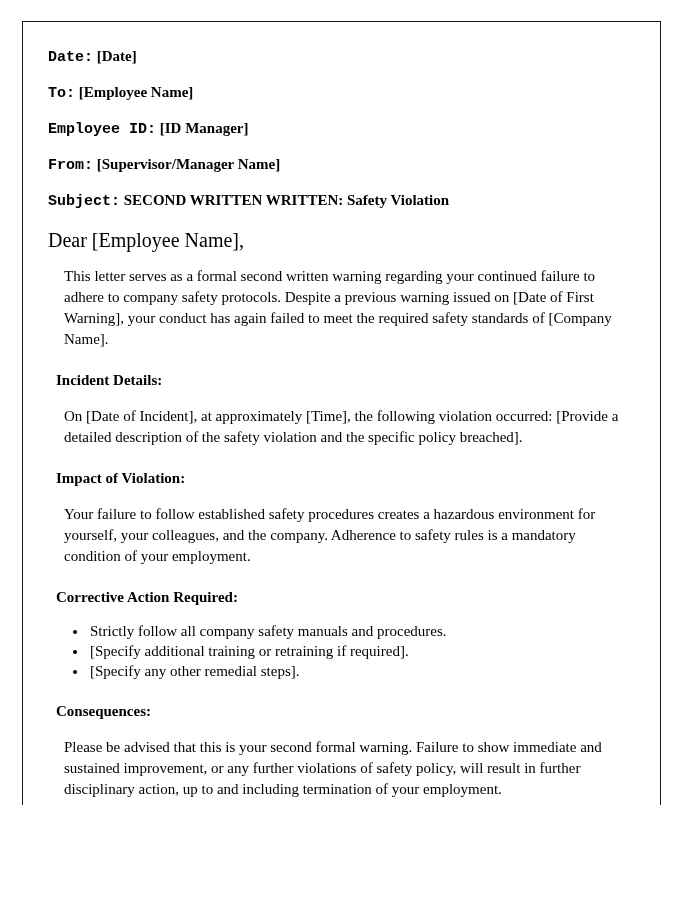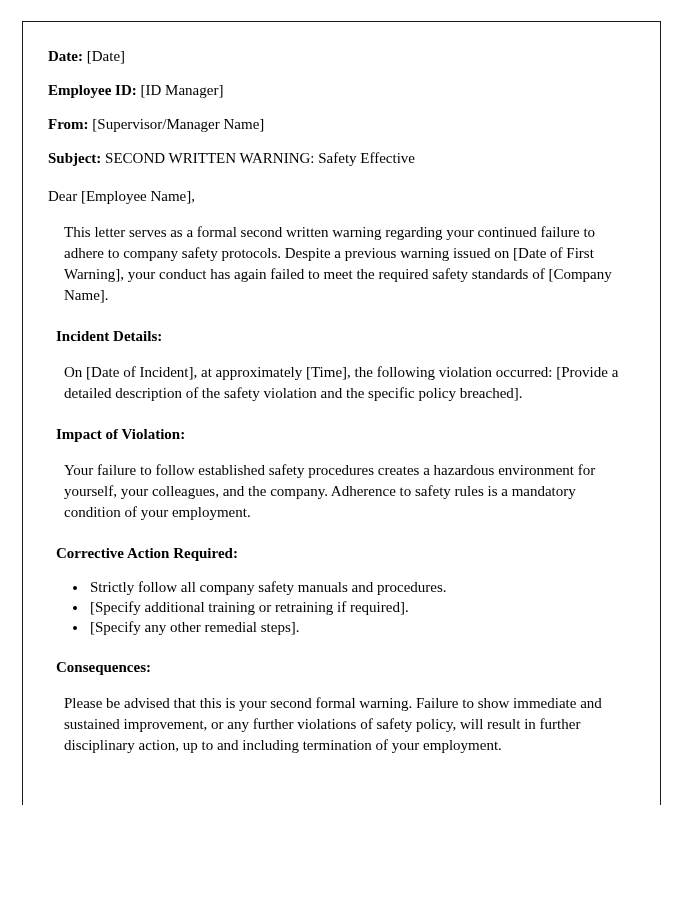--- a/index.html
+++ b/index.html
@@ -42,28 +42,29 @@
     list-style: none;
   }
   .meta-row {
     font-size: 15px;
     line-height: 20px;
     margin-bottom: 14px;
     white-space: nowrap;
   }
   .meta-label {
     font-weight: bold;
+    font-family: Liberation Mono, monospace;
   }
   .meta-value {
-    font-weight: normal;
+    font-weight: bold;
   }
 
   
   .salutation {
-    font-size: 15px;
+    font-size: 20px;
     line-height: 20px;
     margin: 18px 0 16px 0;
   }
   .para {
     font-size: 15px;
     line-height: 21px;
     margin: 16px 0 0 16px;
     text-align: left;
   }
 
@@ -93,30 +94,34 @@
 
 <div class="page">
   <div class="page-inner">
 
     <ul class="meta-list">
       <li class="meta-row">
         <span class="meta-label">Date:</span>
         <span class="meta-value">[Date]</span>
       </li>
       <li class="meta-row">
+        <span class="meta-label">To:</span>
+        <span class="meta-value">[Employee Name]</span>
+      </li>
+      <li class="meta-row">
         <span class="meta-label">Employee ID:</span>
         <span class="meta-value">[ID Manager]</span>
       </li>
       <li class="meta-row">
         <span class="meta-label">From:</span>
         <span class="meta-value">[Supervisor/Manager Name]</span>
       </li>
       <li class="meta-row">
         <span class="meta-label">Subject:</span>
-        <span class="meta-value">SECOND WRITTEN WARNING: Safety Effective</span>
+        <span class="meta-value">SECOND WRITTEN WRITTEN: Safety Violation</span>
       </li>
     </ul>
 
     <p class="salutation">Dear [Employee Name],</p>
 
     <p class="para">This letter serves as a formal second written warning regarding your continued failure to adhere to company safety protocols. Despite a previous warning issued on [Date of First Warning], your conduct has again failed to meet the required safety standards of [Company Name].</p>
 
     <h2 class="section-heading">Incident Details:</h2>
     <p class="para">On [Date of Incident], at approximately [Time], the following violation occurred: [Provide a detailed description of the safety violation and the specific policy breached].</p>
 

